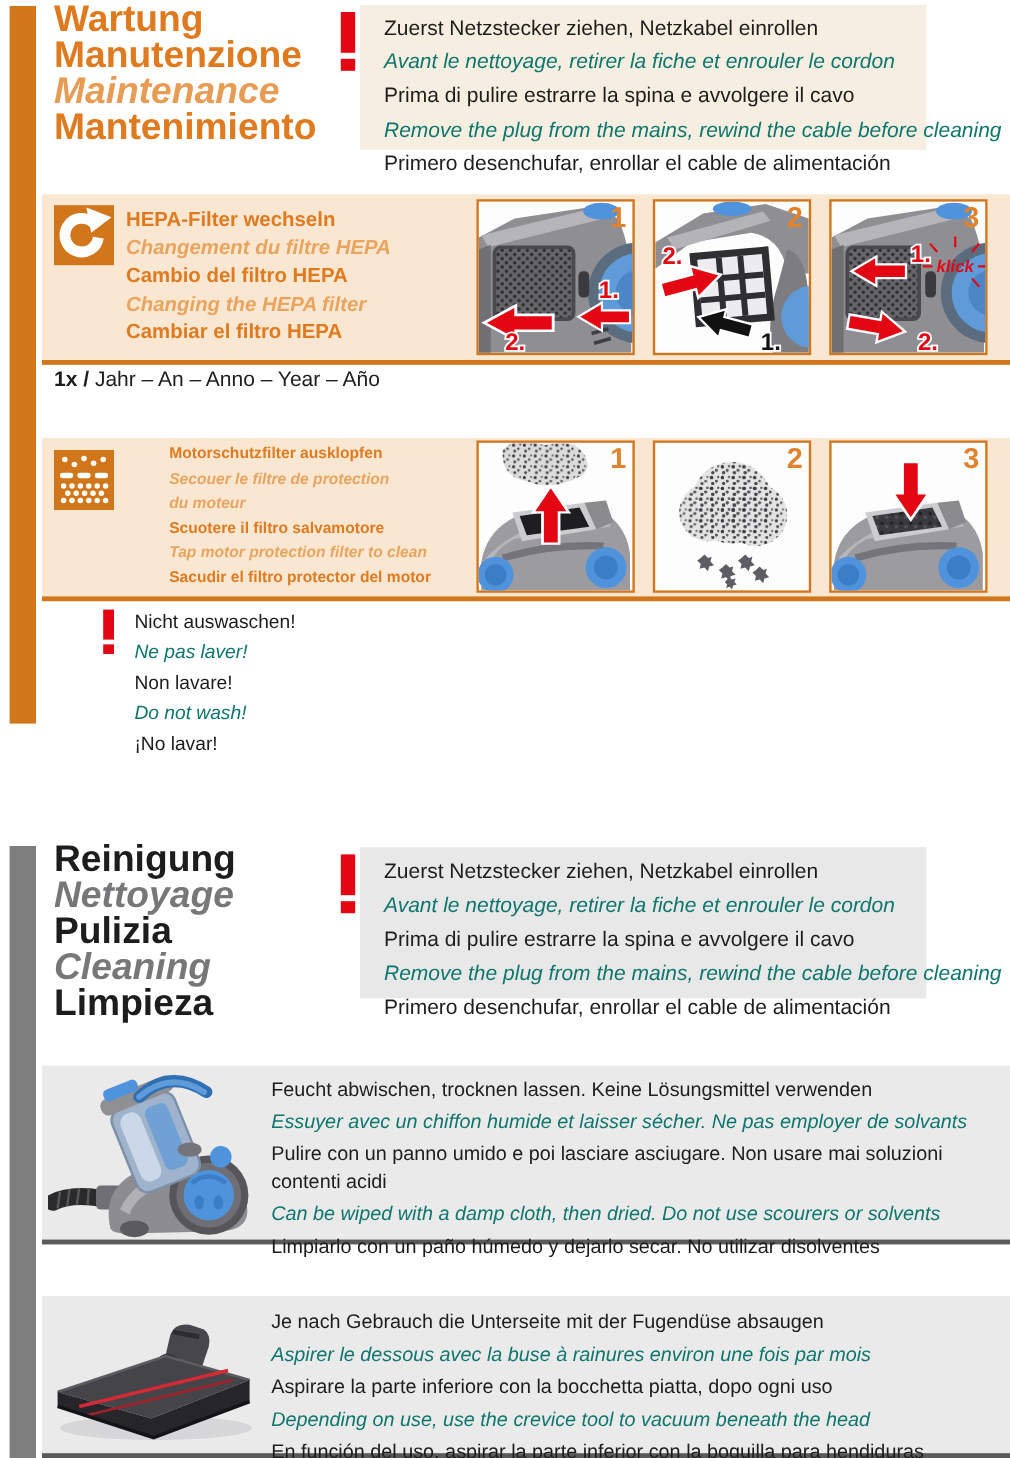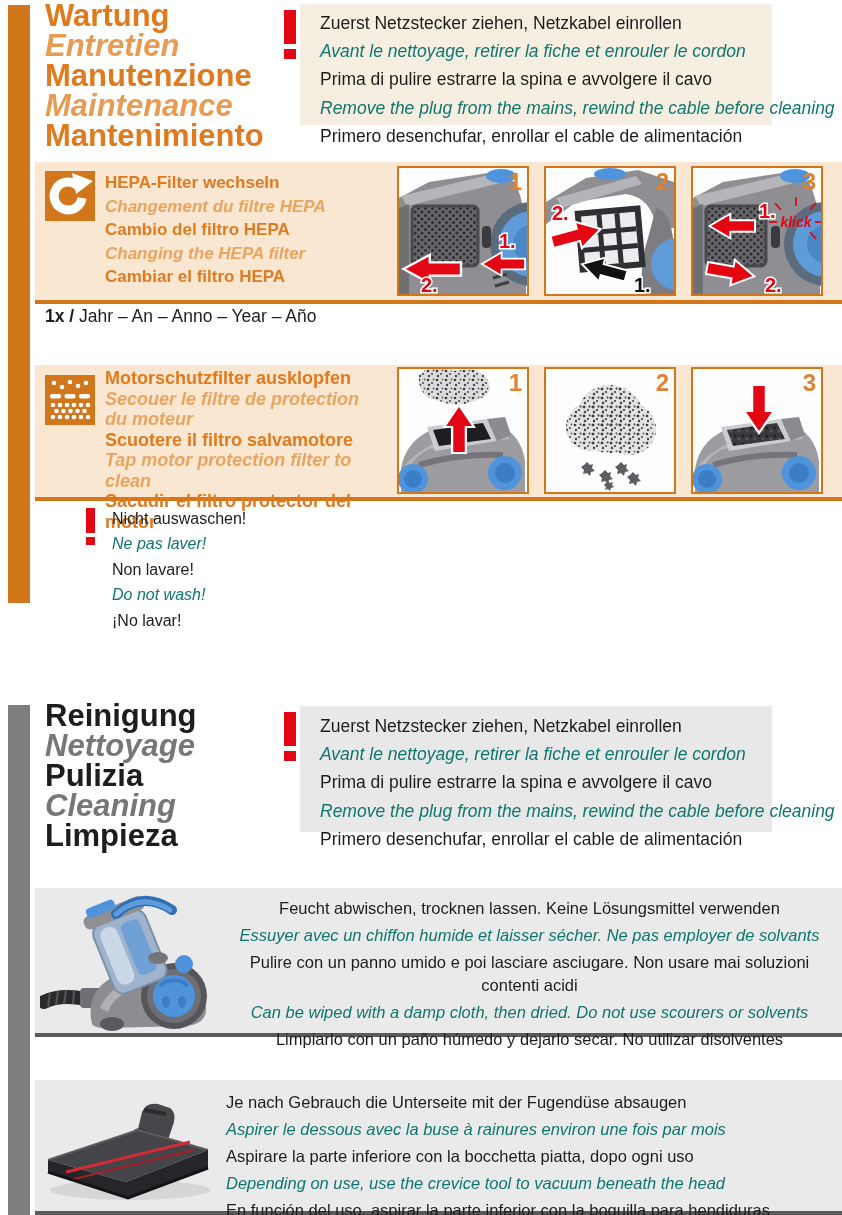--- a/index.html
+++ b/index.html
@@ -41,21 +41,21 @@
   
   .band { position:absolute; left:35px; width:807px; background:#f9e7d2; border-bottom:4px solid #d2761c; }
   #hepa-band  { top:162px; height:138px; }
   #motor-band { top:365px; height:132px; }
   .sec-icon { position:absolute; width:50px; height:50px; background:#d2761c; }
   .band-text { position:absolute; left:70px; width:285px; }
   .band-text p { margin:0; font-weight:bold; }
   #hepa-text  { top:9px; }
   #hepa-text p  { font-size:17px; line-height:23.5px; }
   #motor-text { top:3px; }
-  #motor-text p { font-size:18px; line-height:20.5px; }
+  #motor-text p { font-size:13px; line-height:20.5px;margin-left:36px; }
   .h-strong { color:#df7a1f; }
   .h-light  { color:#e9a55f; font-style:italic; }
   
   .imgbox { position:absolute; width:128px; border:2px solid #d2761c; background:#fdfdfd; }
   .hepa-img  { top:4px; height:126px; }
   .motor-img { top:2px; height:123px; }
   .img-1 { left:362px; } .img-2 { left:509px; } .img-3 { left:656px; }
   .imgbox svg { display:block; }
   .corner { position:absolute; top:0px; right:5px; font-size:24px; font-weight:bold; color:#e0832c; line-height:28px; }
   
@@ -63,21 +63,21 @@
   #freq .b { font-weight:bold; }
   
   #nowash { position:absolute; left:108px; top:504px; }
   #nowash p { font-size:16px; line-height:21.4px; }
   
   .cleanband { position:absolute; left:35px; width:807px; background:#eaeaea; border-bottom:4px solid #5a5a5a; }
   #clean1 { top:888px;  height:145px; }
   #clean2 { top:1080px; height:131px; }
   .clean-photo { position:absolute; left:5px; top:2px; }
   .clean-text { position:absolute; left:187px; width:615px; }
-  #clean1 .clean-text { top:5px;text-align:center; }
+  #clean1 .clean-text { top:5px; }
   #clean2 .clean-text { top:7px; }
   .clean-text p { font-size:16.5px; line-height:23px; }
   
   .steplbl { font:bold 20px "Liberation Sans",sans-serif; fill:#e30613; paint-order:stroke; stroke:#ffffff; stroke-width:3px; }
   .steplbl.blk { fill:#111111; }
   .klick { font:italic bold 14px "Liberation Sans",sans-serif; fill:#e30613; }
 </style>
 </head>
 <body>
 
@@ -102,21 +102,20 @@
     <path id="arr" d="M0 -6 L26 -6 L26 -13 L48 0 L26 13 L26 6 L0 6 Z"></path>
   </defs>
 </svg>
 
 <div id="page">
 
   <div id="m-bar" class="vbar"></div>
 
   <div id="m-titles" class="titles lines">
     <p class="t-strong">Wartung</p>
-    <p class="t-light">Entretien</p>
     <p class="t-strong">Manutenzione</p>
     <p class="t-light">Maintenance</p>
     <p class="t-strong">Mantenimiento</p>
   </div>
 
   <div id="m-warnbg" class="warnbg"></div>
   <div class="excl" style="left:284px; top:10px;">
     <div class="bar"></div>
       <div class="dot"></div>
   </div>

